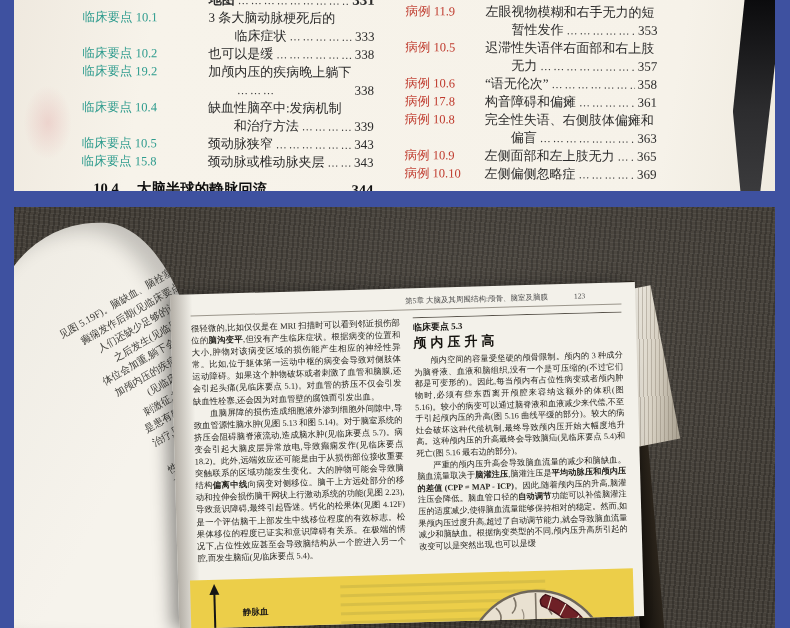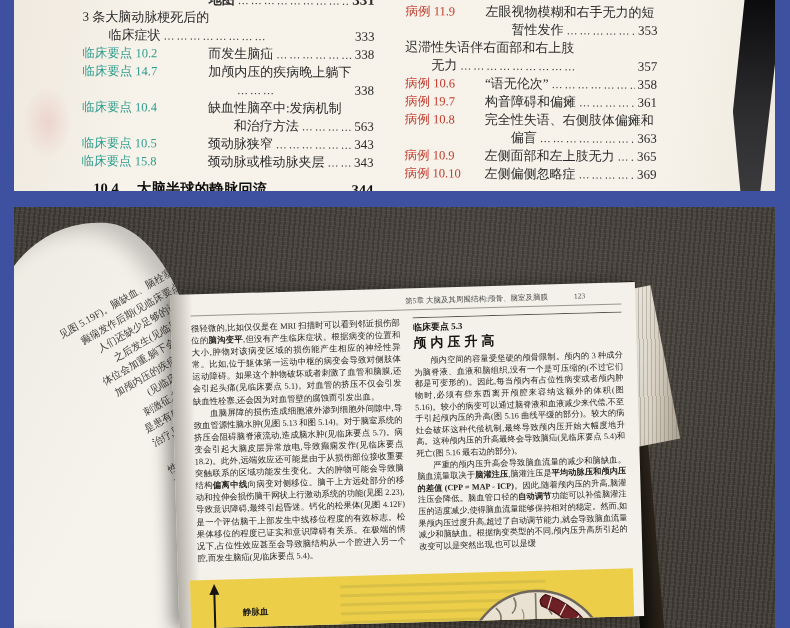--- a/index.html
+++ b/index.html
@@ -95,66 +95,67 @@
         <span class="tcontent">
           <span class="tline">
               <span class="ttitle">地图</span>
               <span class="dots">……………………………</span>
               <span class="pg">331</span>
             </span>
         </span>
       </div>
 
       <div class="trow">
+        <span class="tlabel">临床要点 10.1</span>
         <span class="tcontent">
           <span class="tline">
               <span class="ttitle">3 条大脑动脉梗死后的</span>
             </span>
           <span class="tline tind">
               <span class="ttitle">临床症状</span>
               <span class="dots">……………………</span>
               <span class="pg">333</span>
             </span>
         </span>
       </div>
 
       <div class="trow">
         <span class="tlabel">临床要点 10.2</span>
         <span class="tcontent">
           <span class="tline">
-              <span class="ttitle">而发生脑疝</span>
+              <span class="ttitle">也可以是缓</span>
               <span class="dots">………………………</span>
               <span class="pg">338</span>
             </span>
         </span>
       </div>
 
       <div class="trow">
-        <span class="tlabel">临床要点 14.7</span>
+        <span class="tlabel">临床要点 19.2</span>
         <span class="tcontent">
           <span class="tline">
               <span class="ttitle">加颅内压的疾病晚上躺下</span>
             </span>
           <span class="tline tind">
               <span class="dots">………</span>
               <span class="pg">338</span>
             </span>
         </span>
       </div>
 
       <div class="trow">
         <span class="tlabel">临床要点 10.4</span>
         <span class="tcontent">
           <span class="tline">
               <span class="ttitle">缺血性脑卒中:发病机制</span>
             </span>
           <span class="tline tind">
               <span class="ttitle">和治疗方法</span>
               <span class="dots">………………</span>
-              <span class="pg">563</span>
+              <span class="pg">339</span>
             </span>
         </span>
       </div>
 
       <div class="trow">
         <span class="tlabel">临床要点 10.5</span>
         <span class="tcontent">
           <span class="tline">
               <span class="ttitle">颈动脉狭窄</span>
               <span class="dots">…………………………</span>
@@ -191,20 +192,21 @@
             </span>
           <span class="tline tind">
               <span class="ttitle">暂性发作</span>
               <span class="dots">……………………</span>
               <span class="pg">353</span>
             </span>
         </span>
       </div>
 
       <div class="trow">
+        <span class="tlabel">病例 10.5</span>
         <span class="tcontent">
           <span class="tline">
               <span class="ttitle">迟滞性失语伴右面部和右上肢</span>
             </span>
           <span class="tline tind">
               <span class="ttitle">无力</span>
               <span class="dots">………………………</span>
               <span class="pg">357</span>
             </span>
         </span>
@@ -215,21 +217,21 @@
         <span class="tcontent">
           <span class="tline">
               <span class="ttitle">“语无伦次”</span>
               <span class="dots">………………………</span>
               <span class="pg">358</span>
             </span>
         </span>
       </div>
 
       <div class="trow">
-        <span class="tlabel">病例 19.7</span>
+        <span class="tlabel">病例 17.8</span>
         <span class="tcontent">
           <span class="tline">
               <span class="ttitle">构音障碍和偏瘫</span>
               <span class="dots">………………</span>
               <span class="pg">361</span>
             </span>
         </span>
       </div>
 
       <div class="trow">

